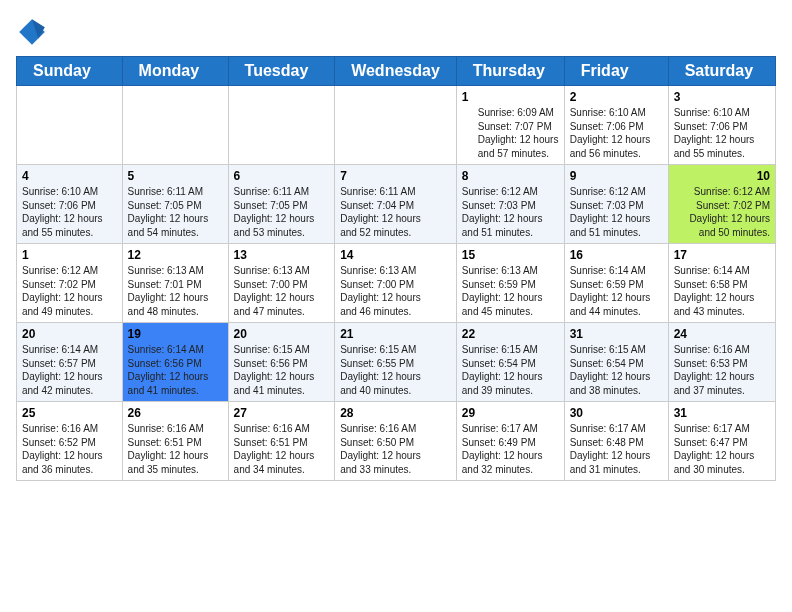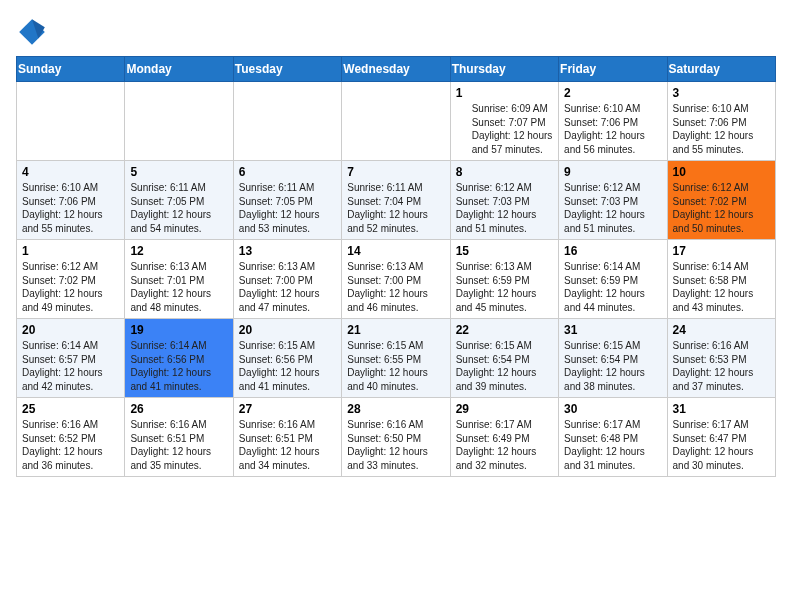--- a/index.html
+++ b/index.html
@@ -47,22 +47,22 @@
     }
     .calendar {
       width: 100%;
       border-collapse: collapse;
       font-size: 11px;
     }
     .calendar th {
       background-color: #2176c7;
       color: #fff;
       text-align: left;
-      padding: 5px 1px;
-      font-size: 12px;
+      padding: 5px 16px;
+      font-size: 16px;
       font-weight: bold;
       border: 1px solid #1a5fa8;
     }
     .calendar td {
       border: 1px solid #ccc;
       vertical-align: top;
       padding: 4px 5px;
       width: calc(100% / 7);
       min-height: 80px;
       background: #fff;
@@ -184,21 +184,21 @@
 Daylight: 12 hours
 and 51 minutes.</div>
         </td>
         <td style="background: rgb(240, 245, 251);">
           <span class="day-num">9</span>
           <div class="day-info" style="white-space: pre-line;">Sunrise: 6:12 AM
 Sunset: 7:03 PM
 Daylight: 12 hours
 and 51 minutes.</div>
         </td>
-        <td style="background: #f97316;">
+        <td style="background: #bef264; text-align: right;">
           <span class="day-num">10</span>
           <div class="day-info" style="white-space: pre-line;">Sunrise: 6:12 AM
 Sunset: 7:02 PM
 Daylight: 12 hours
 and 50 minutes.</div>
         </td>
       </tr>
       <tr>
         <td style="background: rgb(255, 255, 255);">
           <span class="day-num">1</span>

